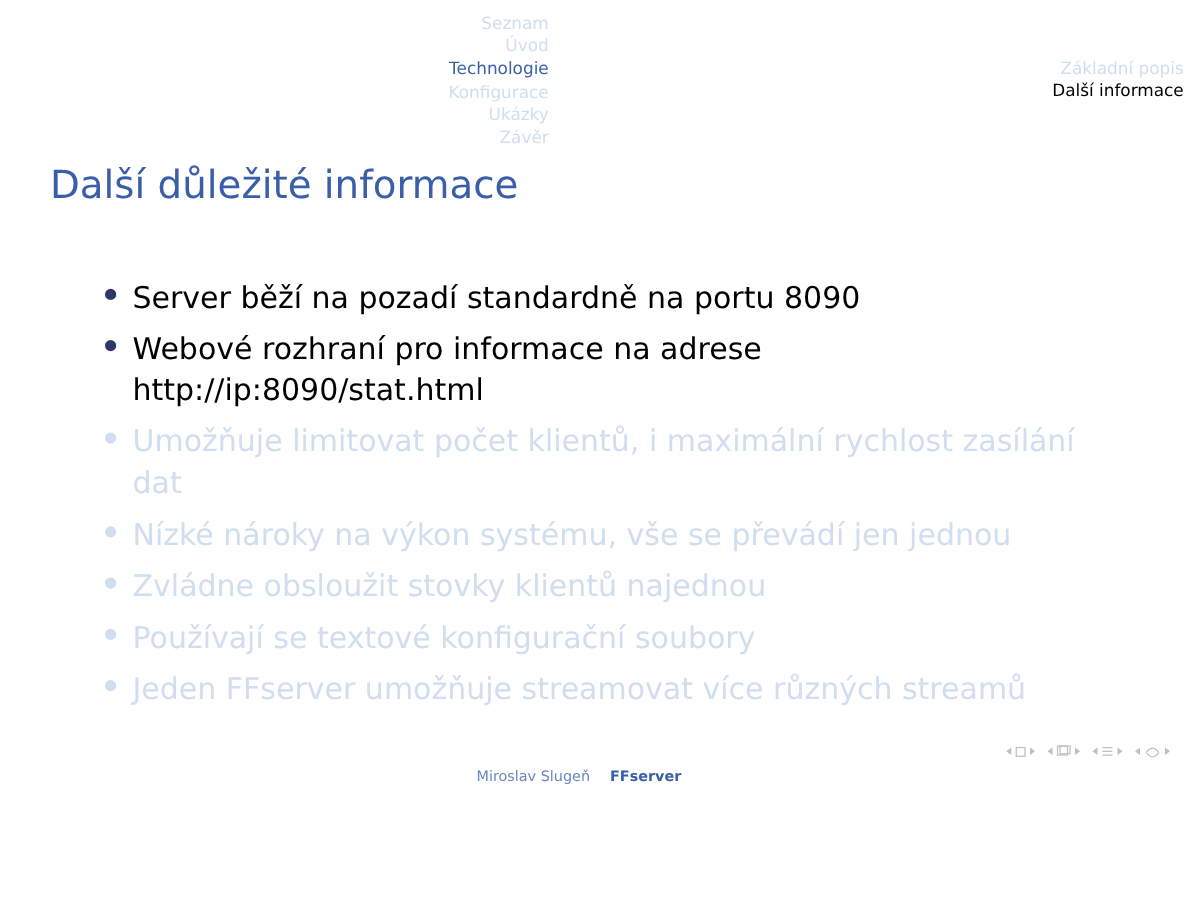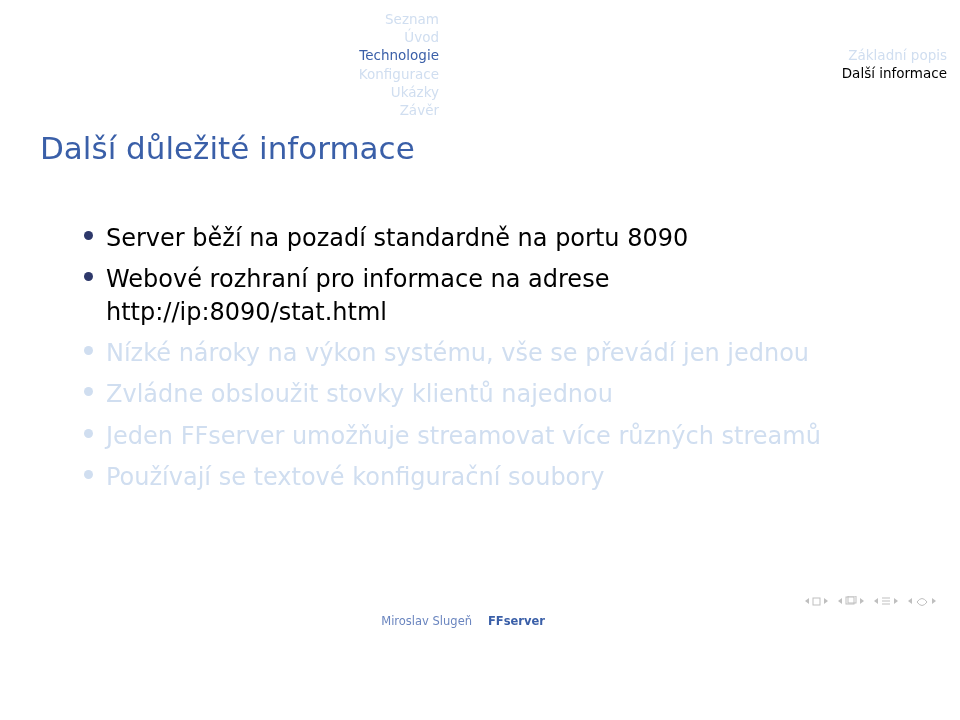--- a/index.html
+++ b/index.html
@@ -179,33 +179,37 @@
       <li>
         <span class="dot dot-black"></span>
         <span class="text-black">Server běží na pozadí standardně na portu 8090</span>
       </li>
       <li>
         <span class="dot dot-black"></span>
         <span class="text-black">Webové rozhraní pro informace na adrese http://ip:8090/stat.html</span>
       </li>
       <li>
         <span class="dot dot-faded"></span>
+        <span class="text-faded">Umožňuje limitovat počet klientů, i maximální rychlost zasílání dat</span>
+      </li>
+      <li>
+        <span class="dot dot-faded"></span>
         <span class="text-faded">Nízké nároky na výkon systému, vše se převádí jen jednou</span>
       </li>
       <li>
         <span class="dot dot-faded"></span>
         <span class="text-faded">Zvládne obsloužit stovky klientů najednou</span>
       </li>
       <li>
         <span class="dot dot-faded"></span>
+        <span class="text-faded">Používají se textové konfigurační soubory</span>
+      </li>
+      <li>
+        <span class="dot dot-faded"></span>
         <span class="text-faded">Jeden FFserver umožňuje streamovat více různých streamů</span>
-      </li>
-      <li>
-        <span class="dot dot-faded"></span>
-        <span class="text-faded">Používají se textové konfigurační soubory</span>
       </li>
     </ul>
   </div>
 
   <div class="navicons">
     <span class="grp">
       <span class="sep-tri-l"></span>
       <svg width="9" height="9">
           <rect x="1" y="1" width="7" height="7" fill="none" stroke="#bfbfbf" stroke-width="1"></rect>
         </svg>

